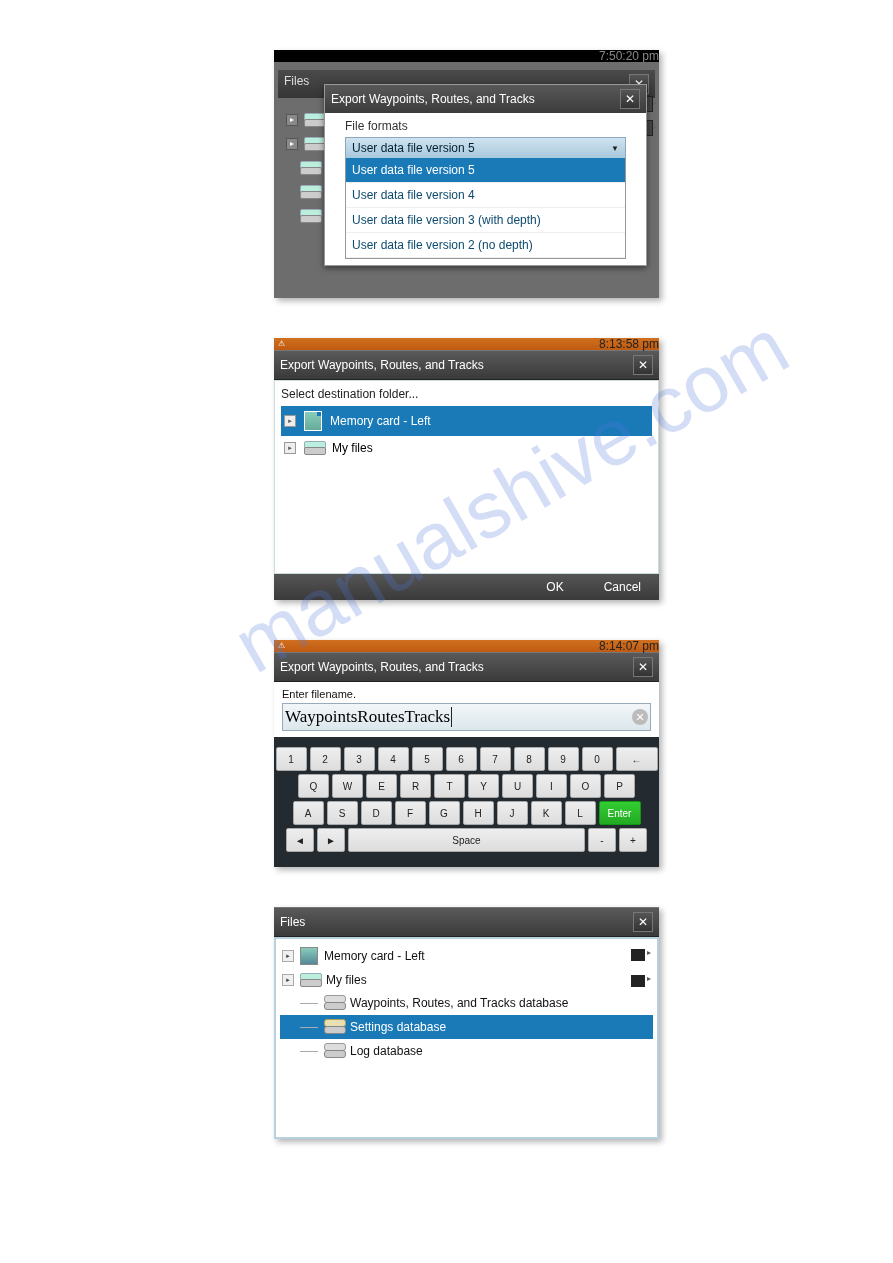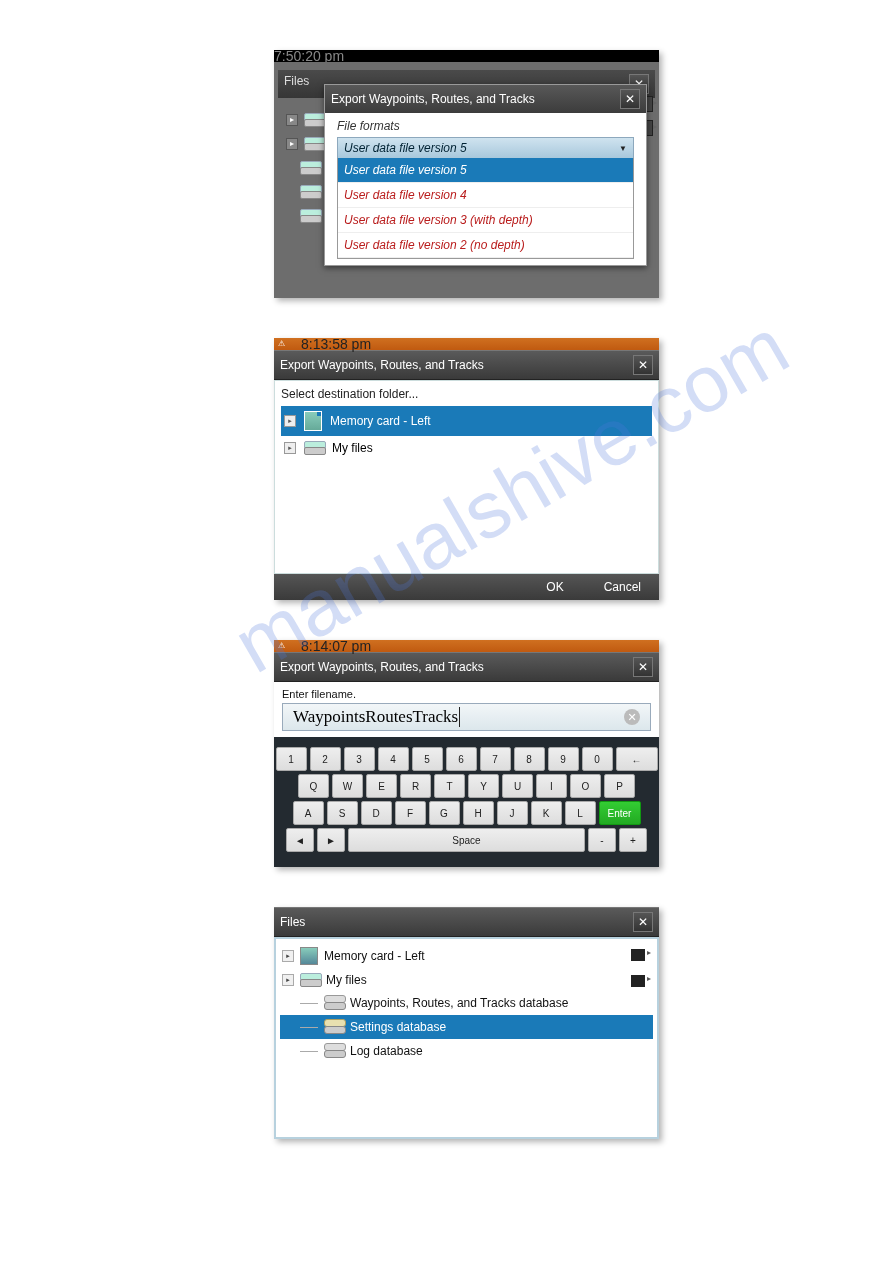--- a/index.html
+++ b/index.html
@@ -25,22 +25,22 @@
   .panel {
     width: 385px;
     margin: 30px auto 40px auto;
     box-shadow: 3px 3px 6px rgba(0,0,0,0.3);
     position: relative;
     z-index: 2;
   }
   .statusbar {
     background: #000;
     color: #888;
-    font-size: 14px;
-    text-align: left;
+    font-size: 12px;
+    text-align: right;
     height: 12px;
     line-height: 12px;
   }
   .statusbar.orange {
     background: linear-gradient(#d07020, #c05a10);
     color: #222;
     position: relative;
     padding-left: 27px;
   }
   .statusbar.orange::before {
@@ -106,40 +106,40 @@
     border:1px solid #999;
     box-shadow:0 2px 6px rgba(0,0,0,0.5);
   }
   .p1-modal-title {
     background:linear-gradient(#585858,#3c3c3c);
     color:#fff;
     padding:4px 6px;
     display:flex;justify-content:space-between;
     align-items:center;
   }
-  .p1-modal-body { padding:6px 12px;font-style:italic; }
+  .p1-modal-body { padding:6px 20px; }
   .p1-label { color:#333; margin-bottom:4px; }
   .p1-select {
     border:1px solid #8da8bd;
     background:linear-gradient(#cfe3ef,#a8c8dc);
     padding:3px 6px;
     display:flex;justify-content:space-between;
     align-items:center;
     color:#023;
   }
   .p1-select .arrow { font-size:8px; color:#222;}
   .p1-dropdown {
     border:1px solid #999;
     border-top:none;
     margin-top:-1px;
   }
   .p1-opt {
     padding:5px 6px;
     background:#fff;
-    color:#b91c1c;
+    color:#0c4a6e;
     border-bottom:1px solid #eee;
   }
   .p1-opt.sel {
     background:#1a7ab8;
     color:#fff;
   }
   .right-icons {
     position:absolute;
     right:6px;
     top:34px;
@@ -211,21 +211,21 @@
 
   
   .p3-body {
     background:#fff;
     padding:6px 8px 0 8px;
   }
   .p3-prompt { color:#111;margin-bottom:3px;font-size:11px; }
   .p3-input-wrap {
     background:linear-gradient(#f2f6f8,#dce7ec);
     border:1px solid #9ab;
-    padding:3px 10px;
+    padding:3px 2px;
     display:flex;align-items:center;
     justify-content:space-between;
   }
   .p3-input {
     font-size:17px;
     font-family: Georgia, 'Times New Roman', serif;
     color:#000;
     border-right:1px solid #222;
     padding-right:1px;
   }

